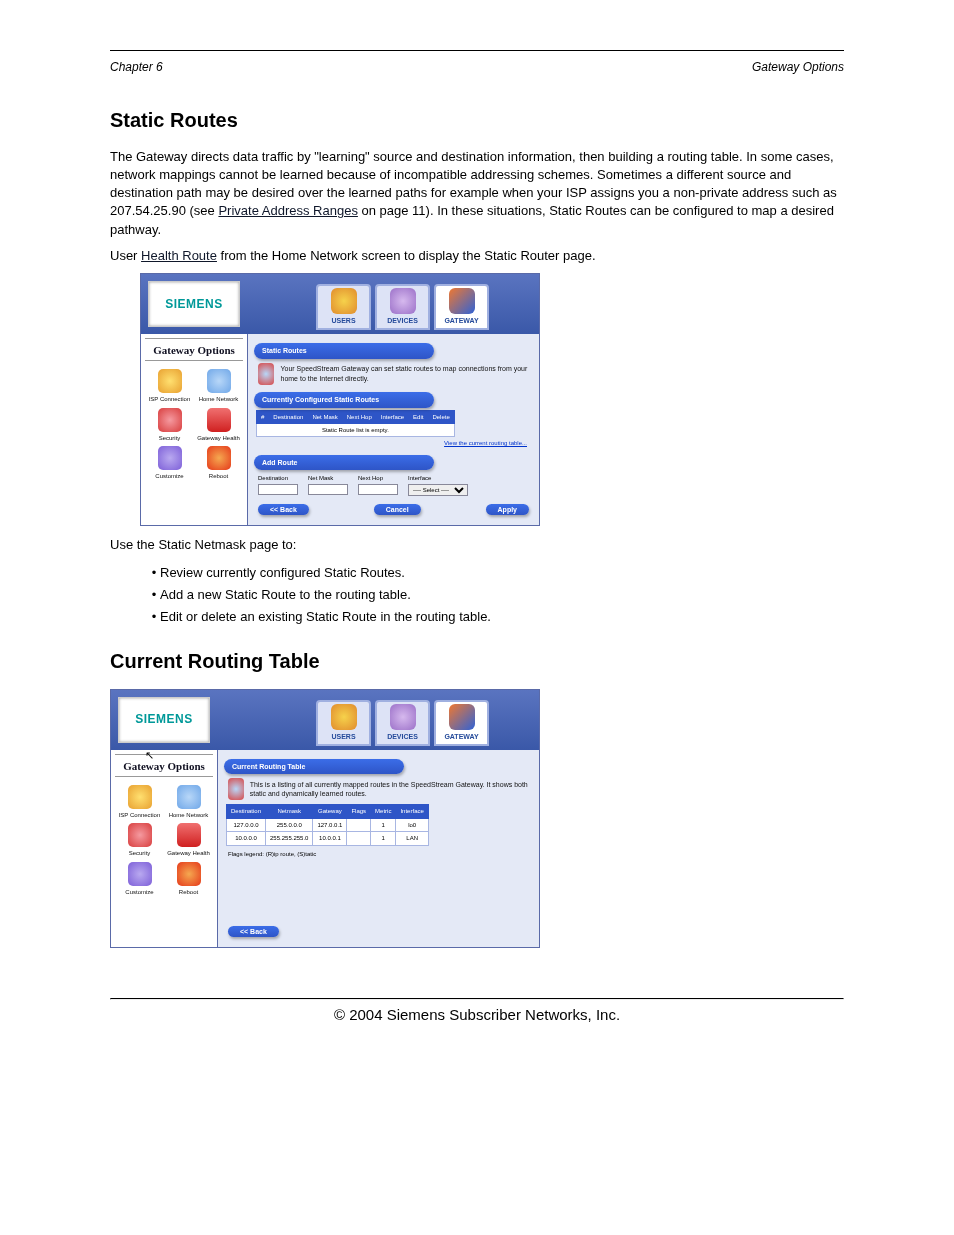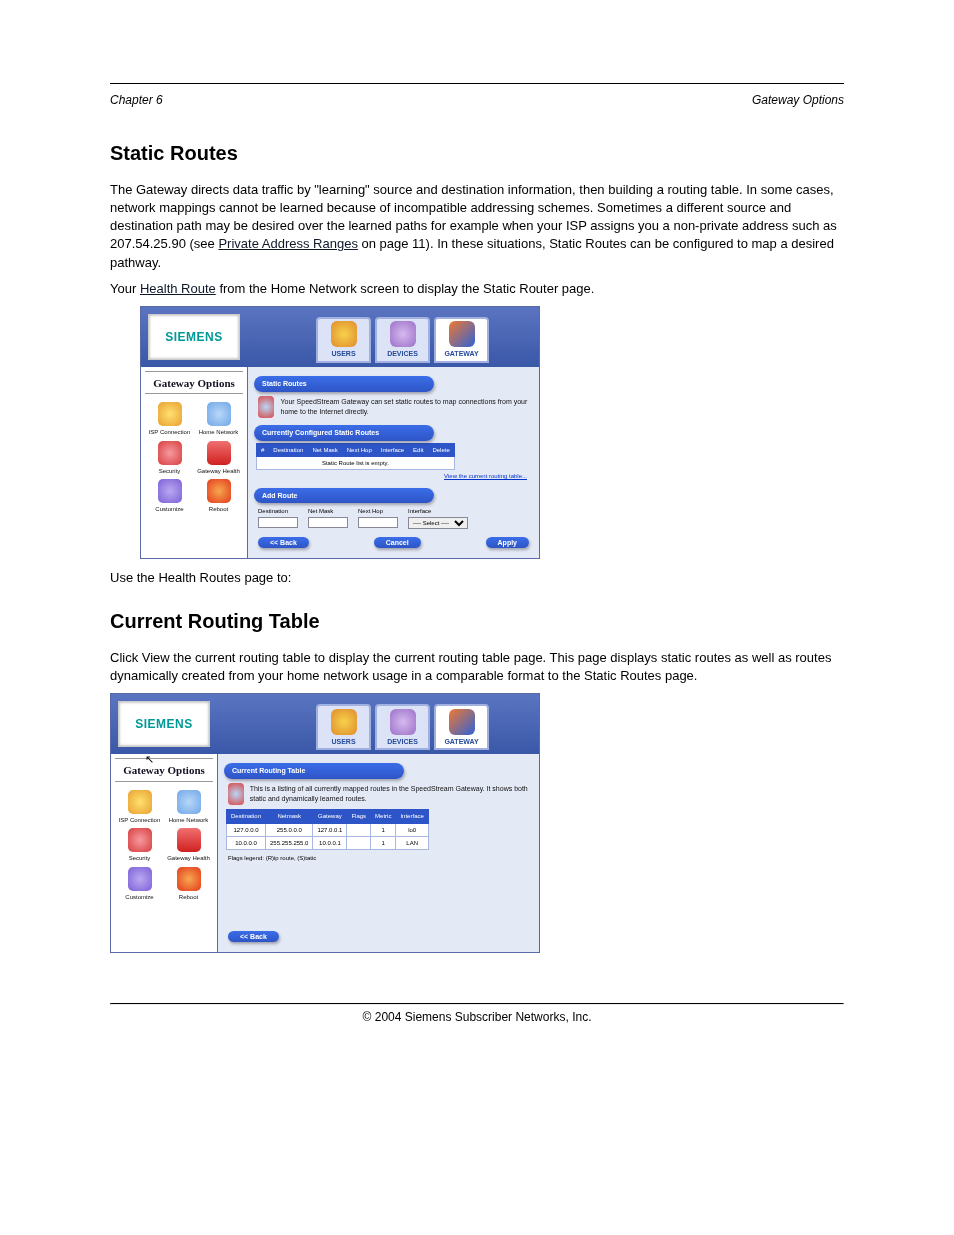--- a/index.html
+++ b/index.html
@@ -6,21 +6,20 @@
   body {
     font-family: Arial, Helvetica, sans-serif;
     font-size: 13px;
     color: #000;
     width: 954px;
     background: #fff;
     line-height: 1.4;
   }
   .page {
     padding: 50px 110px 30px 110px;
-    margin-top: 33px;
   }
   hr.rule {
     border: none;
     border-top: 1px solid #000;
     margin: 0 0 8px 0;
   }
   .header-row {
     display: flex;
     justify-content: space-between;
     font-style: italic;
@@ -225,21 +224,21 @@
   <div class="header-row">
     <span>Chapter 6</span>
     <span>Gateway Options</span>
   </div>
 
   <h1>Static Routes</h1>
   <p>
     <span>The Gateway directs data traffic by "learning" source and destination information, then building a routing table. In some cases, network mappings cannot be learned because of incompatible addressing schemes. Sometimes a different source and destination path may be desired over the learned paths for example when your ISP assigns you a non-private address such as 207.54.25.90 (see </span><a class="link">Private Address Ranges</a><span> on page 11). In these situations, Static Routes can be configured to map a desired pathway.</span>
   </p>
   <p>
-    <span>Your </span><a class="link">Health Route</a><span> from the Home Network screen to display the Static Router page.</span>
+    <span>User </span><a class="link">Health Route</a><span> from the Home Network screen to display the Static Router page.</span>
   </p>
 
   <div class="shot">
     <div class="shot-header">
       <div class="brand-plate">SIEMENS</div>
       <div class="tabstrip">
         <div style="flex:1"></div>
         <div class="tab">
           <div class="tabicon" style="background:radial-gradient(circle,#f6d24b,#e08b2d)"></div>
           <span>USERS</span>
@@ -300,24 +299,28 @@
         </div>
         <div class="btnbar">
           <button class="btn">&lt;&lt; Back</button>
           <button class="btn">Cancel</button>
           <button class="btn">Apply</button>
         </div>
       </div>
     </div>
   </div>
 
-  <p>Use the Health Routes page to:</p>
+  <p>Use the Static Netmask page to:</p>
+  <ul class="bullets">
+    <li>Review currently configured Static Routes.</li>
+    <li>Add a new Static Route to the routing table.</li>
+    <li>Edit or delete an existing Static Route in the routing table.</li>
+  </ul>
 
   <h1>Current Routing Table</h1>
-  <p>Click View the current routing table to display the current routing table page. This page displays static routes as well as routes dynamically created from your home network usage in a comparable format to the Static Routes page.</p>
 
   <div class="shot" style="width:430px; margin-left:0;">
     <div class="shot-header">
       <div class="brand-plate">SIEMENS</div>
       <div class="tabstrip">
         <div style="flex:1"></div>
         <div class="tab">
           <div class="tabicon" style="background:radial-gradient(circle,#f6d24b,#e08b2d)"></div>
           <span>USERS</span>
         </div>
@@ -384,14 +387,14 @@
         <div class="btnbar">
           <button class="btn">&lt;&lt; Back</button>
           <span></span>
             <span></span>
         </div>
       </div>
     </div>
   </div>
 
   <hr class="footer-line">
-  <div style="text-align:center; font-size:12px; margin-top:2px;">© 2004 Siemens Subscriber Networks, Inc.</div>
+  <div style="text-align:center; font-size:15px; margin-top:2px;">© 2004 Siemens Subscriber Networks, Inc.</div>
 </div>
 
 </body></html>

